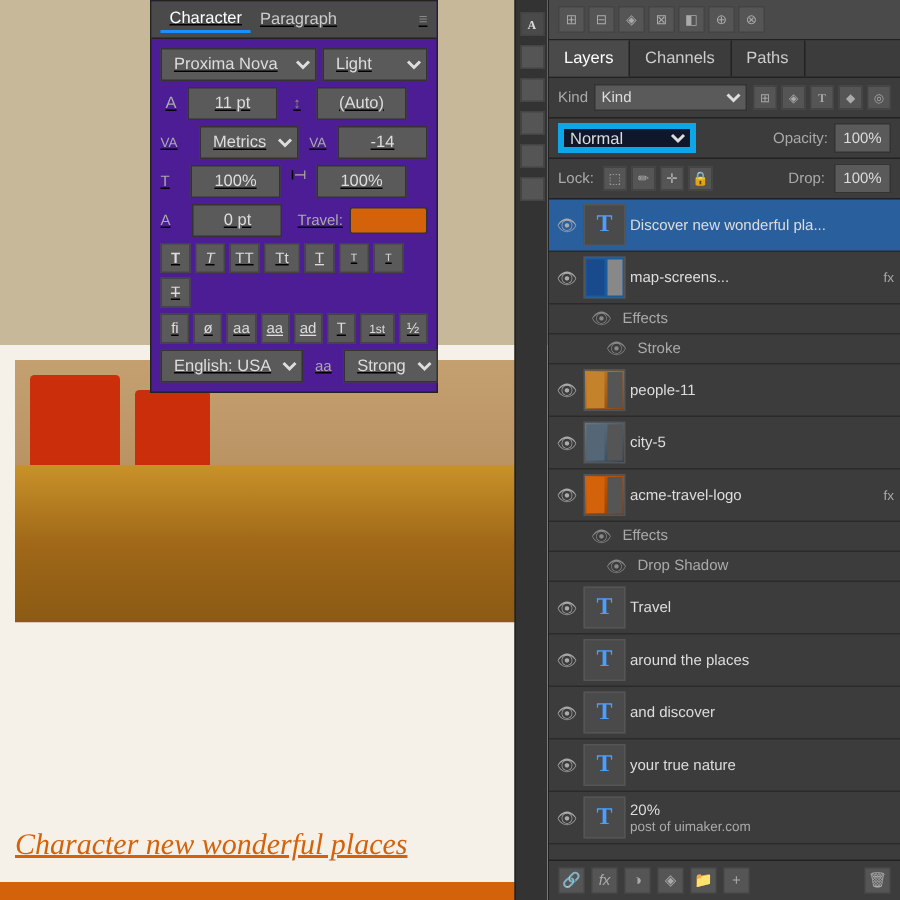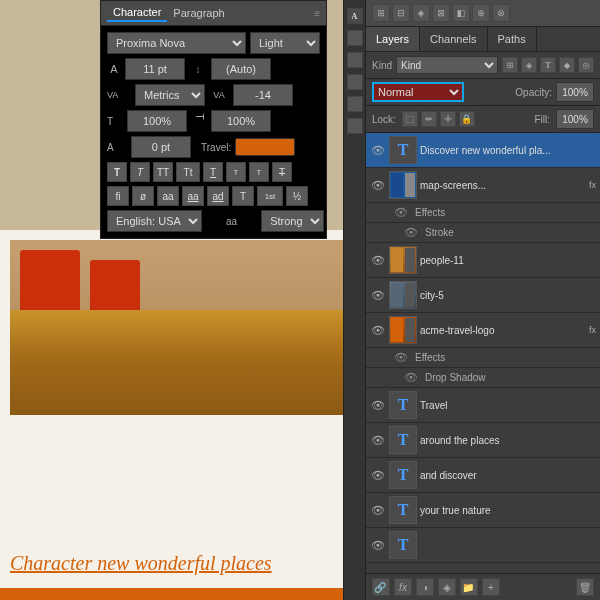--- a/index.html
+++ b/index.html
@@ -20,24 +20,25 @@
       position: relative;
       background: #c8b89a;
       overflow: hidden;
     }
 
     
     .character-panel {
       position: absolute;
       top: 0;
       left: 100px;
-      width: 227px;
-      background: #000000;
+      width: 192px;
+      background: #4c1d95;
       border: 1px solid #222;
       z-index: 10;
+      text-decoration: underline;
     }
 
     .char-panel-header {
       background: #4a4a4a;
       display: flex;
       align-items: center;
       padding: 3px 6px;
       border-bottom: 1px solid #222;
     }
 
@@ -147,21 +148,21 @@
       width: 22px;
       height: 20px;
       display: flex;
       align-items: center;
       justify-content: center;
       cursor: pointer;
     }
 
     .char-lang-row {
       display: flex;
-      gap: 20px;
+      gap: 4px;
       align-items: center;
     }
 
     
     .canvas-area {
       position: absolute;
       top: 230px;
       left: 0;
       width: 365px;
       height: 370px;
@@ -337,22 +338,22 @@
     
     .blend-row {
       display: flex;
       align-items: center;
       padding: 3px 6px;
       gap: 4px;
       border-bottom: 1px solid #222;
     }
 
     .blend-select {
-      background: #7f1d1d;
-      border: 2px solid #0ea5e9;
+      background: #0f172a;
+      border: 4px solid #0ea5e9;
       color: #ddd;
       font-size: 11px;
       height: 20px;
       flex: 1;
       cursor: pointer;
     }
 
     .opacity-label {
       color: #aaa;
       font-size: 10px;
@@ -595,21 +596,21 @@
 
       <div class="char-row">
         <span class="char-label" style="color:#aaa;font-size:11px;">A</span>
         <input class="char-input" value="11 pt" readonly="" style="">
         <span style="color:#888;font-size:10px;width:18px;text-align:center;">↕</span>
         <input class="char-input" value="(Auto)" readonly="" style="">
       </div>
 
       <div class="char-row">
         <span style="color:#aaa;font-size:9px;width:24px;">VA</span>
-        <select class="char-select" style="max-width:70px;">
+        <select class="char-select" style="max-width:70px;text-align:center;">
           <option>Metrics</option>
         </select>
         <span style="color:#aaa;font-size:9px;width:20px;text-align:center;">VA</span>
         <input class="char-input" value="-14" readonly="" style="">
       </div>
 
       <div class="char-row">
         <span style="color:#aaa;font-size:10px;width:16px;">T</span>
         <input class="char-input" value="100%" readonly="" style="">
         <span style="color:#aaa;font-size:10px;width:16px;transform:rotate(90deg);display:inline-block;">T</span>
@@ -725,21 +726,21 @@
   </div>
 
   <div class="lock-row">
     <span class="lock-label">Lock:</span>
     <div class="lock-icons">
       <div class="lock-icon">⬚</div>
       <div class="lock-icon">✏</div>
       <div class="lock-icon">✛</div>
       <div class="lock-icon">🔒</div>
     </div>
-    <span class="fill-label">Fill:</span>
+    <span class="fill-label">Drop:</span>
     <input class="fill-input" value="100%" readonly="" style="">
   </div>
 
   <div class="layer-list">
 
     <div class="layer-item selected">
       <div class="eye-btn">👁</div>
       <div class="layer-thumb text-layer">T</div>
       <div class="layer-info">
         <div class="layer-name">Discover new wonderful pla...</div>
@@ -838,20 +839,24 @@
       <div class="eye-btn">👁</div>
       <div class="layer-thumb text-layer">T</div>
       <div class="layer-info">
         <div class="layer-name">your true nature</div>
       </div>
     </div>
 
     <div class="layer-item">
       <div class="eye-btn">👁</div>
       <div class="layer-thumb text-layer">T</div>
+      <div class="layer-info">
+        <div class="layer-name">20%</div>
+        <div class="layer-sub-name">post of uimaker.com</div>
+      </div>
     </div>
 
   </div>
 
   <div class="layers-bottom">
     <div class="bottom-btn">🔗</div>
     <div class="bottom-btn" style="font-style:italic;">fx</div>
     <div class="bottom-btn">◑</div>
     <div class="bottom-btn">◈</div>
     <div class="bottom-btn">📁</div>

